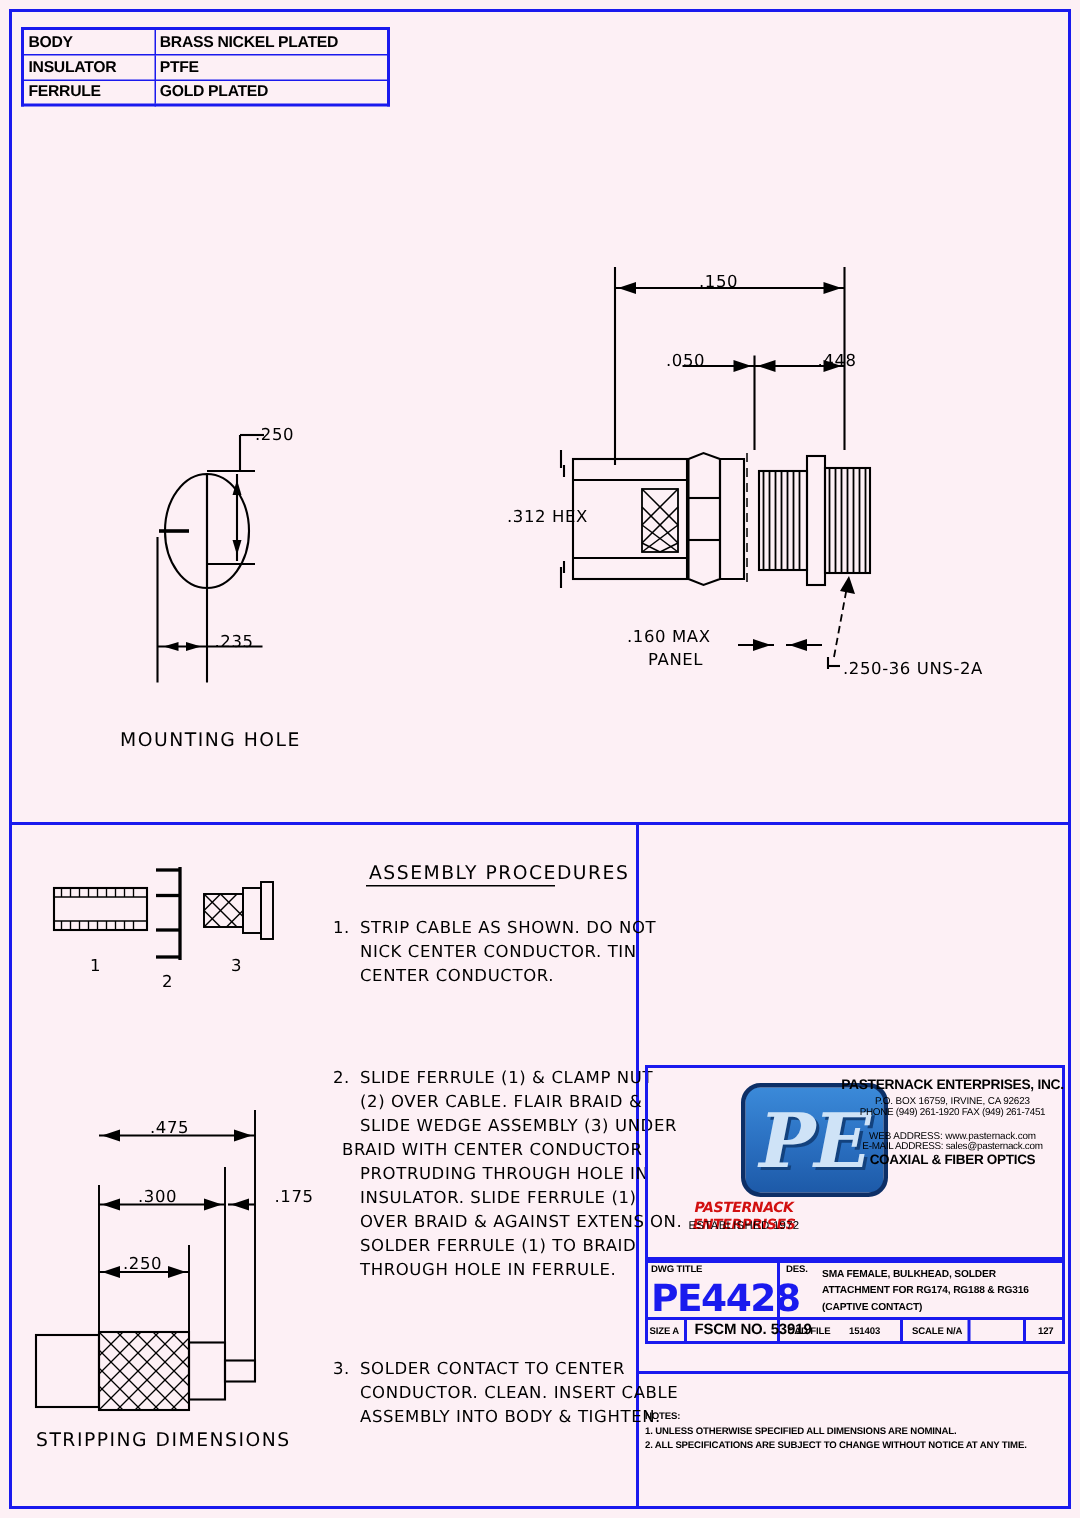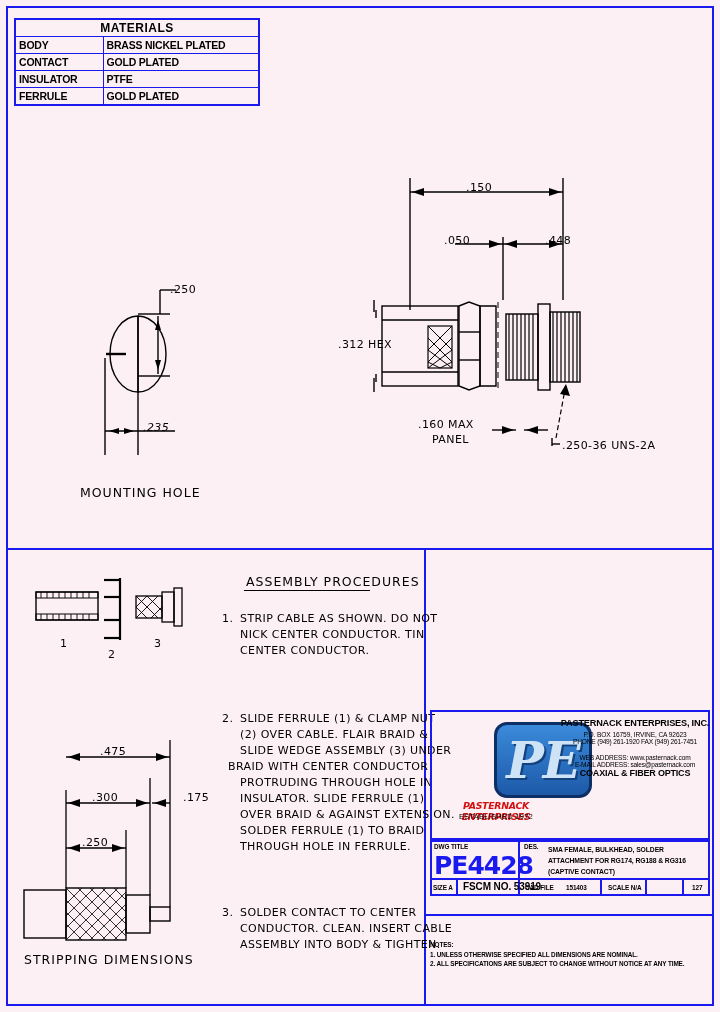--- a/index.html
+++ b/index.html
@@ -132,30 +132,23 @@
   .notes div { font-size: 6.4px; font-weight: bold; color: #000; line-height: 9.5px; letter-spacing: -0.1px; }
   svg { position: absolute; left: 0; top: 0; overflow: visible; }
 </style>
 </head>
 <body>
 
 <div class="page-border"></div>
 
 <table class="materials">
   <tbody>
-      <tr>
-    <td class="mat-title" colspan="2">MATERIALS</td>
-  </tr>
   <tr>
     <td class="col-a">BODY</td>
     <td>BRASS NICKEL PLATED</td>
-  </tr>
-  <tr>
-    <td class="col-a">CONTACT</td>
-    <td>GOLD PLATED</td>
   </tr>
   <tr>
     <td class="col-a">INSULATOR</td>
     <td>PTFE</td>
   </tr>
   <tr>
     <td class="col-a">FERRULE</td>
     <td>GOLD PLATED</td>
   </tr>
 </tbody>
@@ -178,21 +171,21 @@
   <polygon points="158,370 155,360 161,360" fill="#000"></polygon>
   <line x1="160" y1="290" x2="176" y2="290" stroke="#000" stroke-width="1.4"></line>
 
   <line x1="105" y1="358" x2="105" y2="455" stroke="#000" stroke-width="1.4"></line>
   <line x1="138" y1="392" x2="138" y2="455" stroke="#000" stroke-width="1.4"></line>
   <line x1="105" y1="431" x2="175" y2="431" stroke="#000" stroke-width="1.4"></line>
   <polygon points="109,431 119,428 119,434" fill="#000"></polygon>
   <polygon points="134,431 124,428 124,434" fill="#000"></polygon>
 </svg>
 <span class="dtext" style="left:170px; top:283px;">.250</span>
-<span class="dtext" style="left:143px; top:421px;font-style:italic;">.235</span>
+<span class="dtext" style="left:143px; top:421px;">.235</span>
 <span class="dtext lg" style="left:80px; top:485px;">MOUNTING HOLE</span>
 
 <svg width="720" height="1012">
 
   <line x1="410" y1="178" x2="410" y2="310" stroke="#000" stroke-width="1.4"></line>
   <line x1="563" y1="178" x2="563" y2="300" stroke="#000" stroke-width="1.4"></line>
   <line x1="410" y1="192" x2="563" y2="192" stroke="#000" stroke-width="1.4"></line>
   <polygon points="412,192 424,188 424,196" fill="#000"></polygon>
   <polygon points="561,192 549,188 549,196" fill="#000"></polygon>
 

